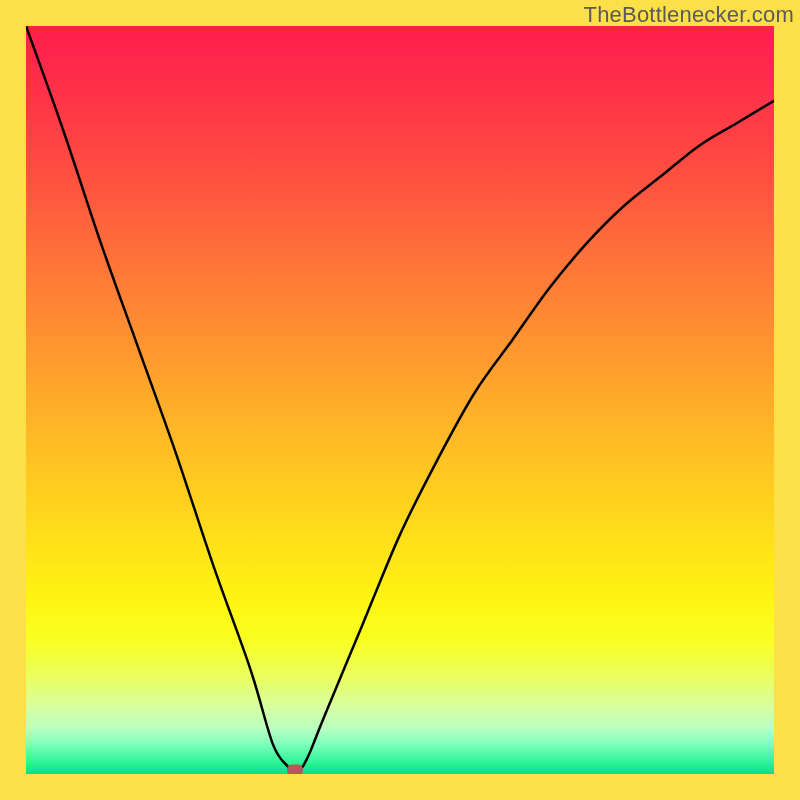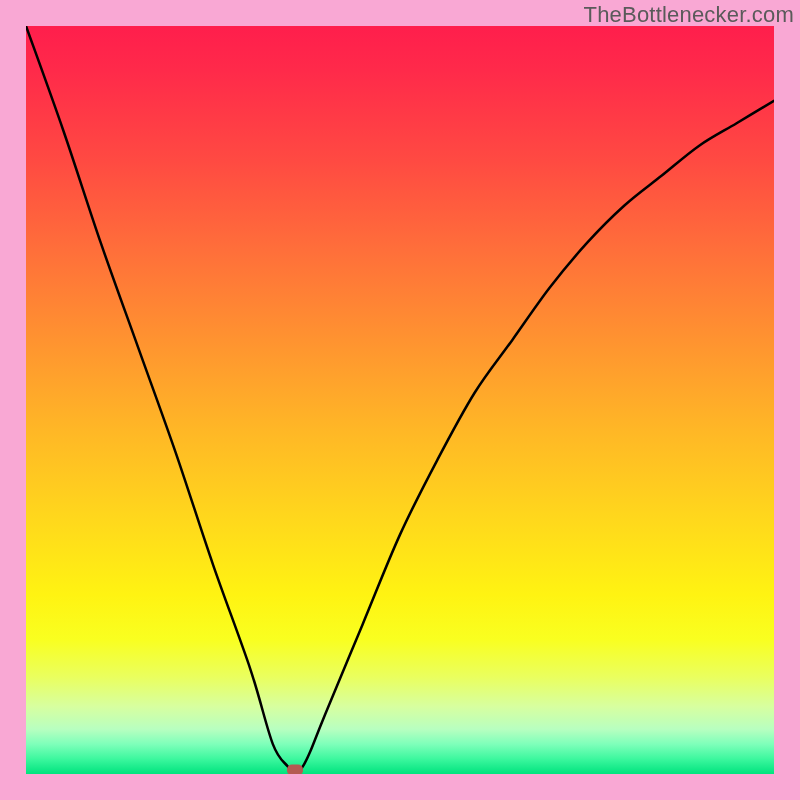--- a/index.html
+++ b/index.html
@@ -8,21 +8,21 @@
     width: 800px;
     height: 800px;
     background: #000;
     font-family: Arial, Helvetica, sans-serif;
     overflow: hidden;
   }
   .frame {
     position: relative;
     width: 800px;
     height: 800px;
-    background: #f9a8d4;
+    background: #fde047;
   }
   .plot-area {
     position: absolute;
     left: 26px;
     top: 26px;
     width: 748px;
     height: 748px;
     overflow: hidden;
   }
   .gradient {

